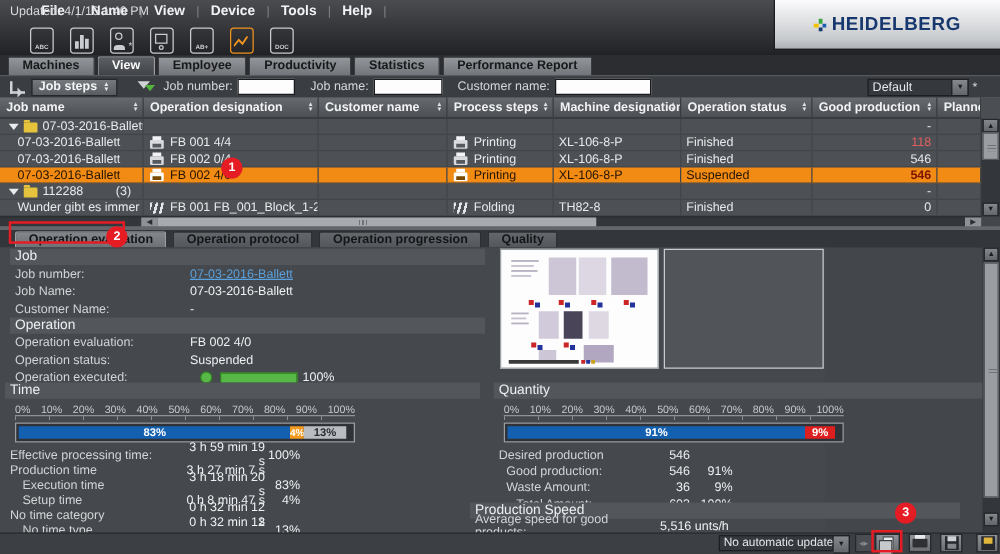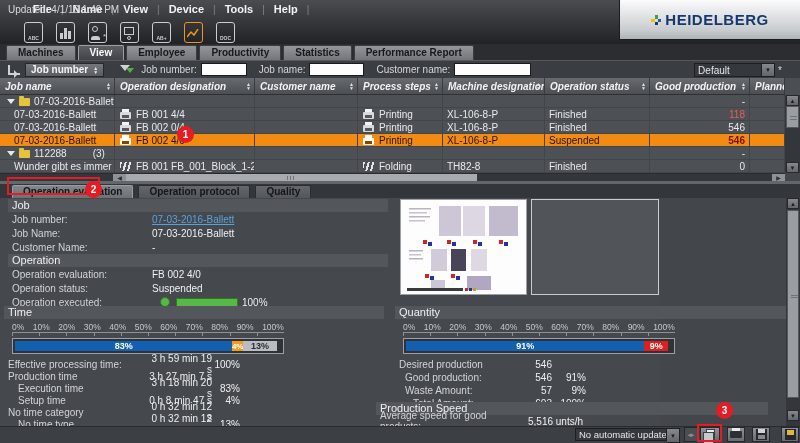--- a/index.html
+++ b/index.html
@@ -56,21 +56,21 @@
   .funnel::after { content:""; position:absolute; right:-1px; bottom:-1px; border:4px solid transparent; border-top:5px solid #52b43c; }
   .preset { position:absolute; right:18px; top:2px; display:flex; align-items:center; height:14px; }
   .preset-field { width:68px; height:14px; background:#35383c; border:1px solid #1d1f22; color:#e4e6e9;
                   font-size:10px; padding:1px 3px; }
   .dd-arrow { width:13px; height:14px; background:linear-gradient(#85888d,#63666b); border:1px solid #1d1f22;
               border-left:none; color:#1c1d1f; font-size:6px; display:flex; align-items:center; justify-content:center; }
   .preset-star { margin-left:3px; color:#d5d7da; font-size:10px; }
 
   
   .thead { position:absolute; left:0; top:78px; width:800px; height:17px; display:flex;
-           background:linear-gradient(#676a6f,#4b4e53); border-bottom:1px solid #2e3033;font-style:italic; }
+           background:linear-gradient(#676a6f,#4b4e53); border-bottom:1px solid #2e3033; }
   .hc { position:relative; display:flex; align-items:center; padding:0 12px 0 5px; font-size:10px; font-weight:bold;
         color:#f2f3f5; border-right:1px solid #393c3f; overflow:hidden; white-space:nowrap; }
   .hc .ud { position:absolute; right:3px; color:#dfe1e4; }
   .c0{width:115px}.c1{width:140px}.c2{width:103px}.c3{width:85px}.c4{width:102px}.c5{width:105px}
   .c6{width:100px}.c7{width:35px}
   .hcorner { width:15px; display:flex; align-items:center; justify-content:center; border-right:none; padding:0; }
   .gridico { width:9px; height:9px; border:1px solid #dfe1e4;
              background:linear-gradient(#0000 3px,#dfe1e4 3px,#dfe1e4 4px,#0000 4px),
                         linear-gradient(90deg,#0000 3px,#dfe1e4 3px,#dfe1e4 4px,#0000 4px); }
   .tbody { position:absolute; left:0; top:95px; width:785px; }
@@ -239,21 +239,21 @@
     <span class="mtab active">View</span>
     <span class="mtab">Employee</span>
     <span class="mtab">Productivity</span>
     <span class="mtab">Statistics</span>
     <span class="mtab">Performance Report</span>
   </div>
 
   <div class="filterbar">
     <span class="gicon"></span>
     <span class="sortsel">
-      <span>Job number</span>
+      <span>Job steps</span>
       <span class="ud">
           <span>▲</span>
           <span>▼</span>
         </span>
     </span>
     <span class="funnel"></span>
     <span class="fb-lab">Job number:</span>
     <input class="fb-inp" style="width: 46px;" value="">
     <span class="fb-lab" style="margin-left:12px">Job name:</span>
     <input class="fb-inp" style="width: 55px;" value="">
@@ -465,20 +465,21 @@
     <span class="vs-btn" style="top:0">▲</span>
     <span class="vs-thumb" style="top:11px;height:22px"></span>
     <span class="vs-btn" style="bottom:0">▼</span>
   </div>
   <div style="position:absolute;left:785px;top:78px;width:15px;height:17px;background:#4b4e53"></div>
 
   <div class="splitter"></div>
   <div class="dtabs">
     <span class="dtab active">Operation evaluation</span>
     <span class="dtab">Operation protocol</span>
+    <span class="dtab">Operation progression</span>
     <span class="dtab">Quality</span>
   </div>
 
   <div class="detail">
 
     <div class="blk" style="left:8px;top:1px;width:380px">
       <div class="sechdr">Job</div>
       <div class="drow">
           <span class="dlabel">Job number:</span>
           <span class="dval link">07-03-2016-Ballett</span>
@@ -642,21 +643,21 @@
           <span class="qval">546</span>
           <span class="qpct"></span>
         </div>
       <div class="drow" style="height:13px">
           <span class="qlabel"><span class="sw" style="margin-left: 0px; background-color: rgb(20, 96, 176);"></span><span>Good production:</span></span>
           <span class="qval">546</span>
           <span class="qpct">91%</span>
         </div>
       <div class="drow" style="height:13px">
           <span class="qlabel"><span class="sw" style="margin-left: 0px; background-color: rgb(221, 31, 31);"></span><span>Waste Amount:</span></span>
-          <span class="qval">57</span>
+          <span class="qval">36</span>
           <span class="qpct">9%</span>
         </div>
       <div class="drow" style="height:12px">
           <span class="qlabel" style="padding-left:14px">Total Amount:</span>
           <span class="qval">603</span>
           <span class="qpct">100%</span>
         </div>
     </div>
 
     <div class="blk" style="left:376px;top:204px;width:392px">

